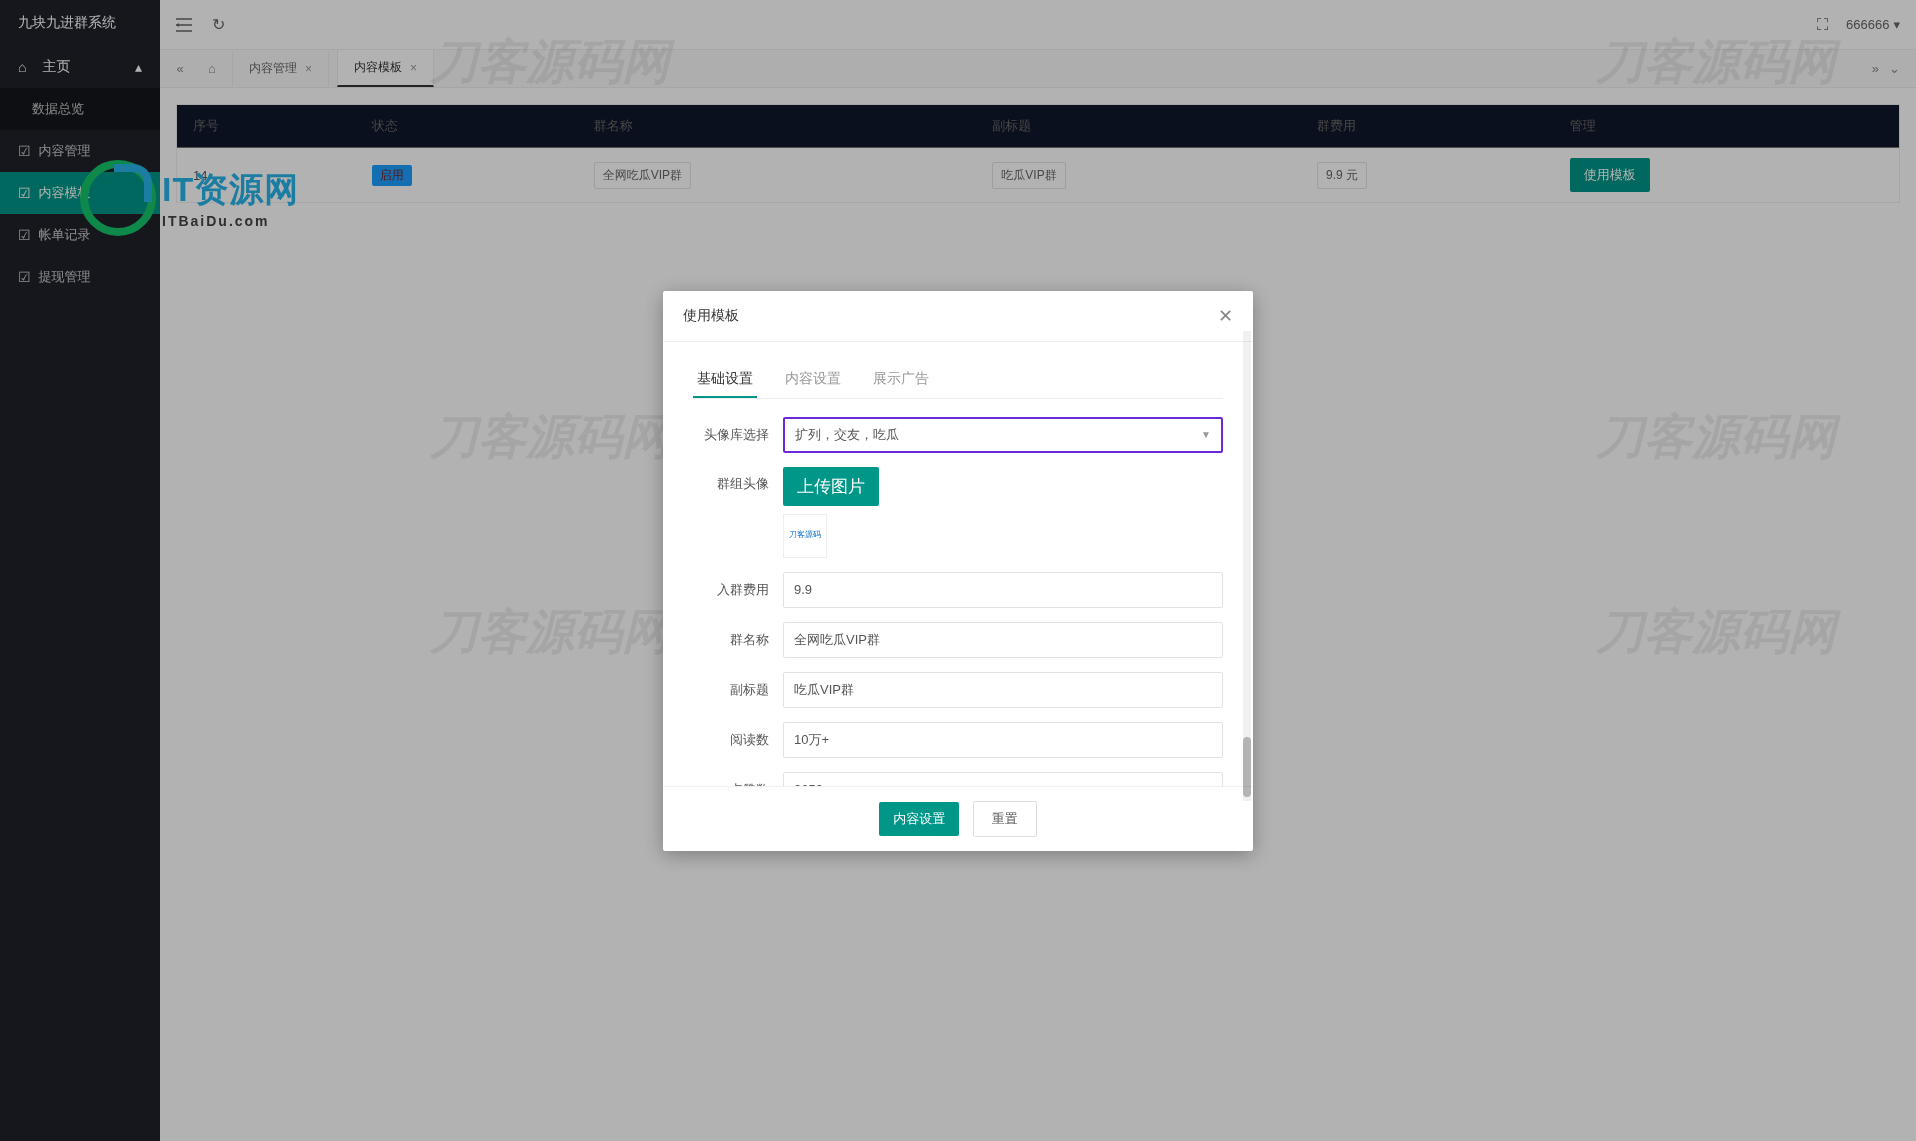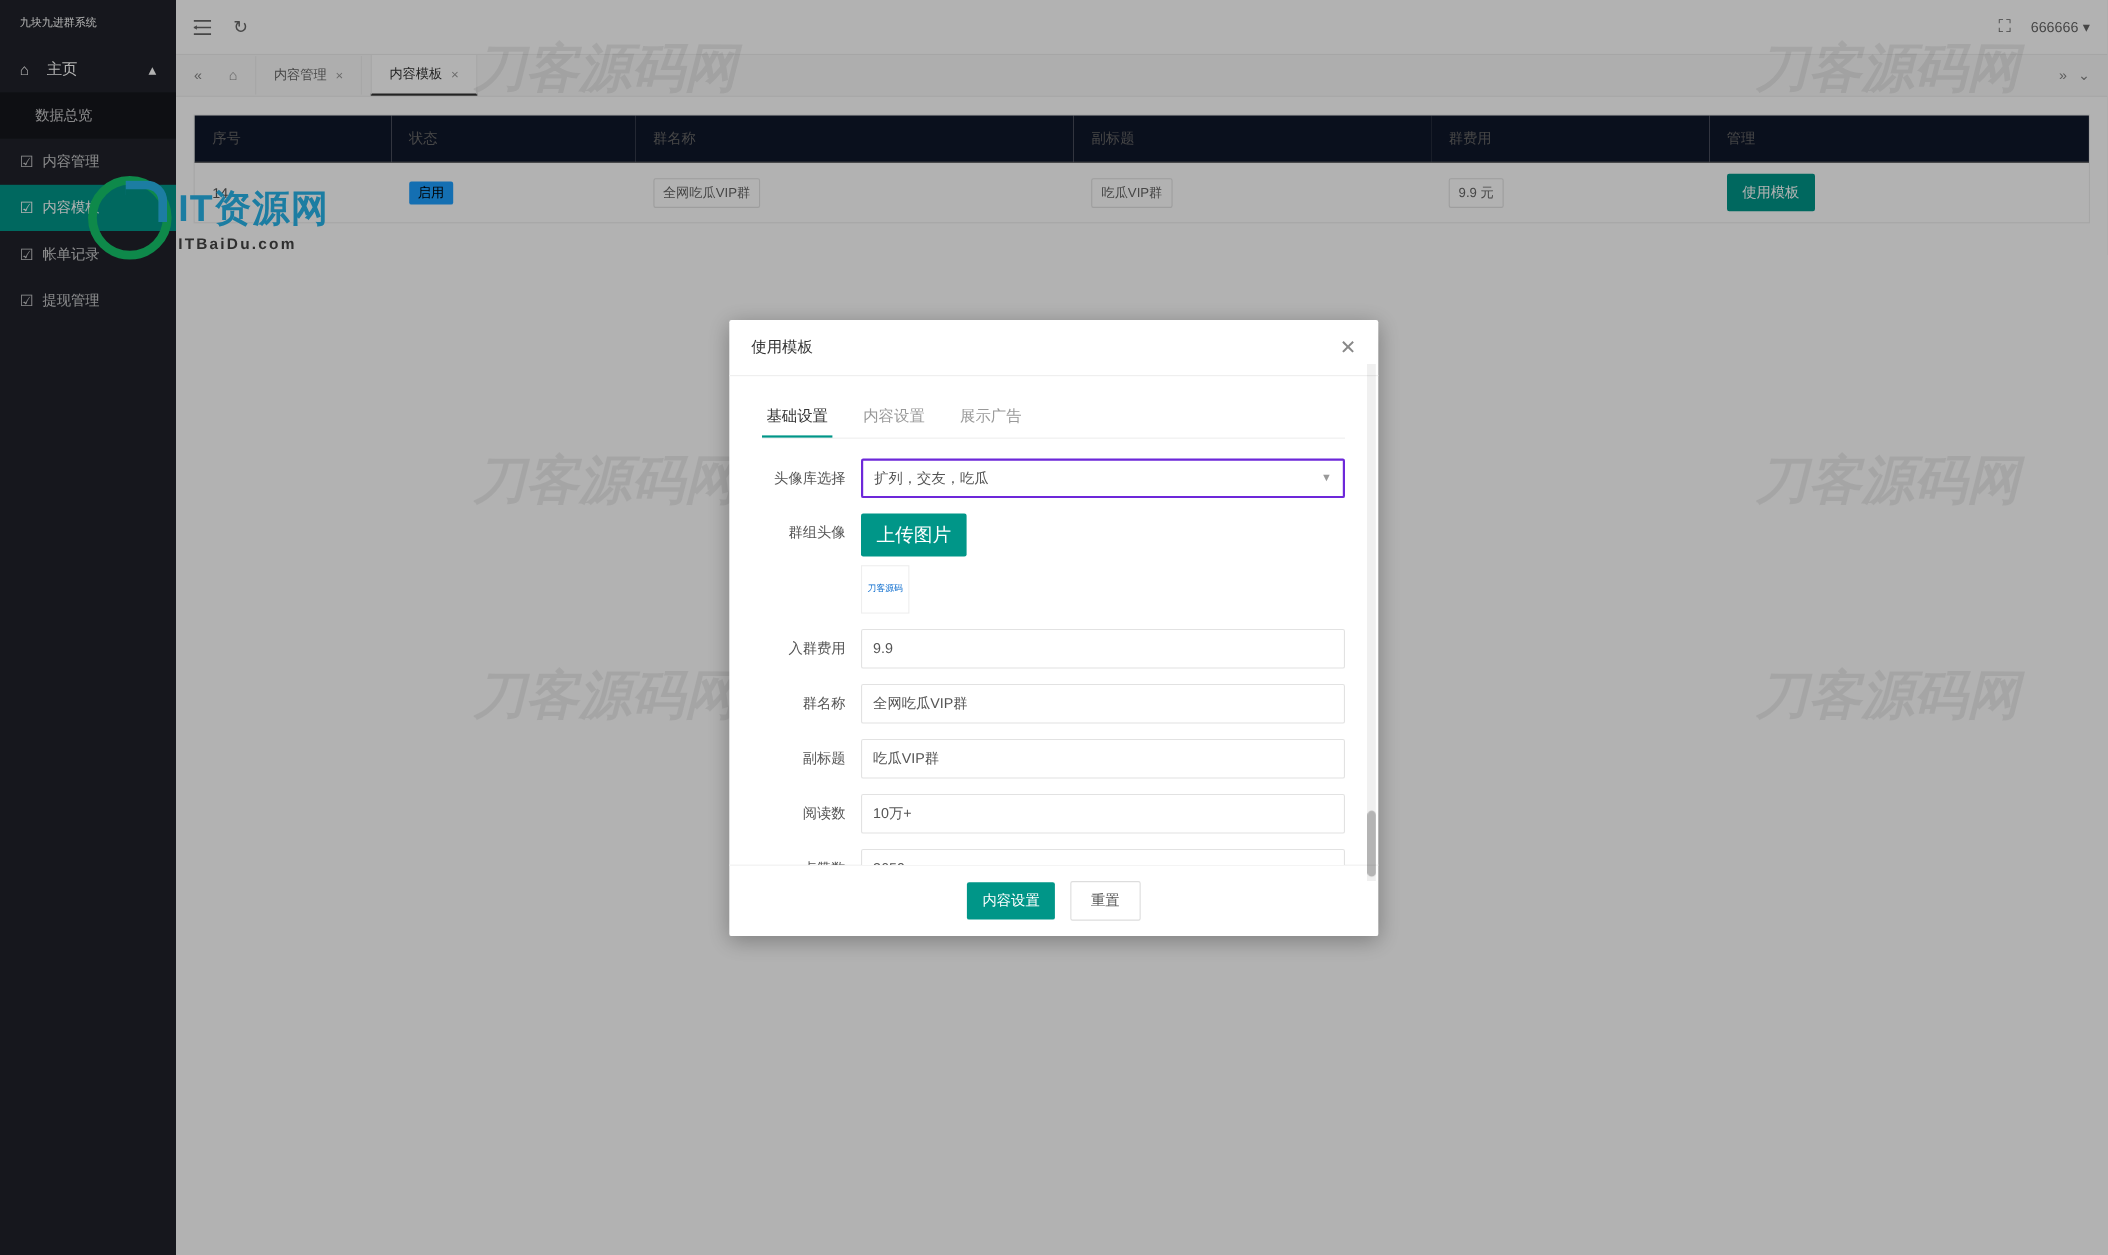--- a/index.html
+++ b/index.html
@@ -2,21 +2,21 @@
 <html><head>
 <meta charset="utf-8">
 <style>
 * { margin: 0; padding: 0; box-sizing: border-box; }
 body { font-family: "Microsoft YaHei", Arial, sans-serif; font-size: 13px; color: #333; background: #f4f4f4; overflow: hidden; }
 
 .app { display: flex; height: 100vh; }
 
 
 .sidebar { width: 160px; background: #20222a; color: #fff; flex-shrink: 0; }
-.sidebar-logo { padding: 14px 18px; font-size: 10px; color: #fff; }
+.sidebar-logo { padding: 14px 18px; font-size: 14px; color: #fff; }
 .menu-header { display: flex; align-items: center; justify-content: space-between; padding: 12px 18px; font-size: 14px; cursor: pointer; }
 .menu-header .icon { margin-right: 8px; }
 .menu-item { padding: 12px 18px; font-size: 13px; color: rgba(255,255,255,0.75); cursor: pointer; display: flex; align-items: center; }
 .menu-item.sub { padding-left: 32px; background: #15161c; }
 .menu-item.active { background: #009688; color: #fff; }
 .menu-item .icon { margin-right: 8px; font-size: 14px; }
 
 
 .main { flex: 1; display: flex; flex-direction: column; background: #fff; }
 
@@ -36,21 +36,21 @@
 .tab .close { color: #999; font-size: 12px; }
 .tabbar-right { display:flex; gap:10px; color:#888; padding-right:8px;}
 .tabbar-right span{cursor:pointer;}
 
 
 .content { padding: 16px; flex: 1; overflow: auto; position: relative; }
 .table-card { background: #fff; border: 1px solid #eee; }
 .table { width: 100%; border-collapse: collapse; font-size: 13px; }
 .table th { text-align: left; padding: 12px 16px; color: #666; font-weight: normal; background: #0f172a; }
 .table td { padding: 10px 16px; border-top: 1px solid #737373; color: #555; }
-.tag-blue { background: #1e9fff; color: #000000; padding: 2px 8px; border-radius: 2px; font-size: 12px; display: inline-block; }
+.tag-blue { background: #1e9fff; color: #7f1d1d; padding: 2px 8px; border-radius: 2px; font-size: 12px; display: inline-block; }
 .val-box { border: 1px solid #e2e2e2; padding: 4px 8px; border-radius: 2px; display: inline-block; color: #666; background: #fff; font-size: 12px; }
 .btn-teal { background: #009688; color: #fff; border: none; padding: 8px 14px; border-radius: 2px; cursor: pointer; font-size: 13px; }
 
 
 .overlay { position: fixed; inset: 0; background: rgba(0,0,0,0.3); display: flex; align-items: center; justify-content: center; z-index: 100; }
 .modal { background: #fff; width: 590px; max-height: 560px; border-radius: 2px; box-shadow: 0 4px 20px rgba(0,0,0,0.3); display: flex; flex-direction: column; position: relative; }
 .modal-header { display: flex; justify-content: space-between; align-items: center; padding: 14px 20px; border-bottom: 1px solid #eee; font-size: 14px; }
 .modal-close { cursor: pointer; color: #888; font-size: 18px; }
 .modal-body { padding: 20px 30px 0; overflow-y: auto; flex: 1; }
 .modal-scrollbar { position:absolute; right:2px; top:40px; bottom:50px; width:8px; background:rgba(0,0,0,0.06); display:flex; align-items:flex-end;}

